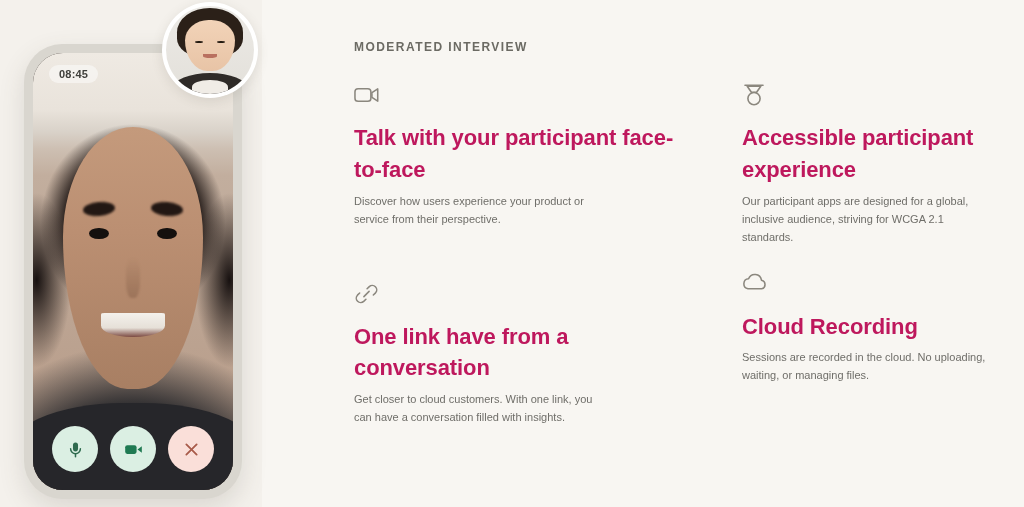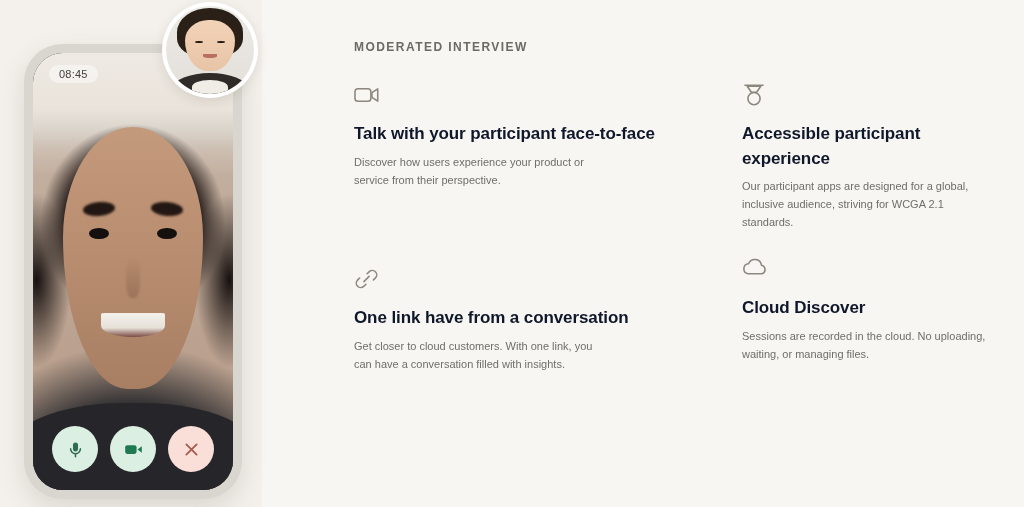--- a/index.html
+++ b/index.html
@@ -151,21 +151,21 @@
     display: flex;
     align-items: center;
     justify-content: space-between;
     padding: 0 16px;
     z-index: 4;
   }
   .status-time {
     background: rgba(246,244,240,0.88);
     color: #40403c;
     font-size: 11px;
-    font-weight: 400;
+    font-weight: 700;
     letter-spacing: 0.2px;
     padding: 3px 10px;
     border-radius: 11px;
   }
   .status-icons {
     display: flex;
     align-items: flex-end;
     gap: 4px;
   }
   .signal-bars {
@@ -305,24 +305,24 @@
   .feature.col2.row2 { padding-top: 24px; }
 
   .feature-icon {
     height: 26px;
     margin-bottom: 14px;
     display: block;
     color: #8b877e;
   }
 
   .feature-title {
-    font-size: 17px;
+    font-size: 22px;
     font-weight: 700;
     line-height: 1.45;
-    color: #0f172a;
+    color: #be185d;
     letter-spacing: -0.1px;
     margin-bottom: 7px;
   }
 
   .feature-body {
     font-size: 11px;
     line-height: 1.63;
     color: #6f6e69;
     max-width: 252px;
   }
@@ -446,19 +446,19 @@
         <div class="feature-title">One link have from a conversation</div>
         <div class="feature-body">Get closer to cloud customers. With one link, you can have a conversation filled with insights.</div>
       </div>
 
       <div class="feature col2 row2">
         <span class="feature-icon">
           <svg width="27" height="22" viewBox="0 0 28 20" fill="none">
             <path d="M6.2 17 A5.2 5.2 0 0 1 6.8 6.7 A7 7 0 0 1 20.2 8.1 A4.6 4.6 0 0 1 20.6 17 Z" stroke="currentColor" stroke-width="1.6" stroke-linejoin="round"></path>
           </svg>
         </span>
-        <div class="feature-title">Cloud Discover</div>
+        <div class="feature-title">Cloud Recording</div>
         <div class="feature-body">Sessions are recorded in the cloud. No uploading, waiting, or managing files.</div>
       </div>
 
     </div>
   </div>
 </div>
 
 </body></html>

